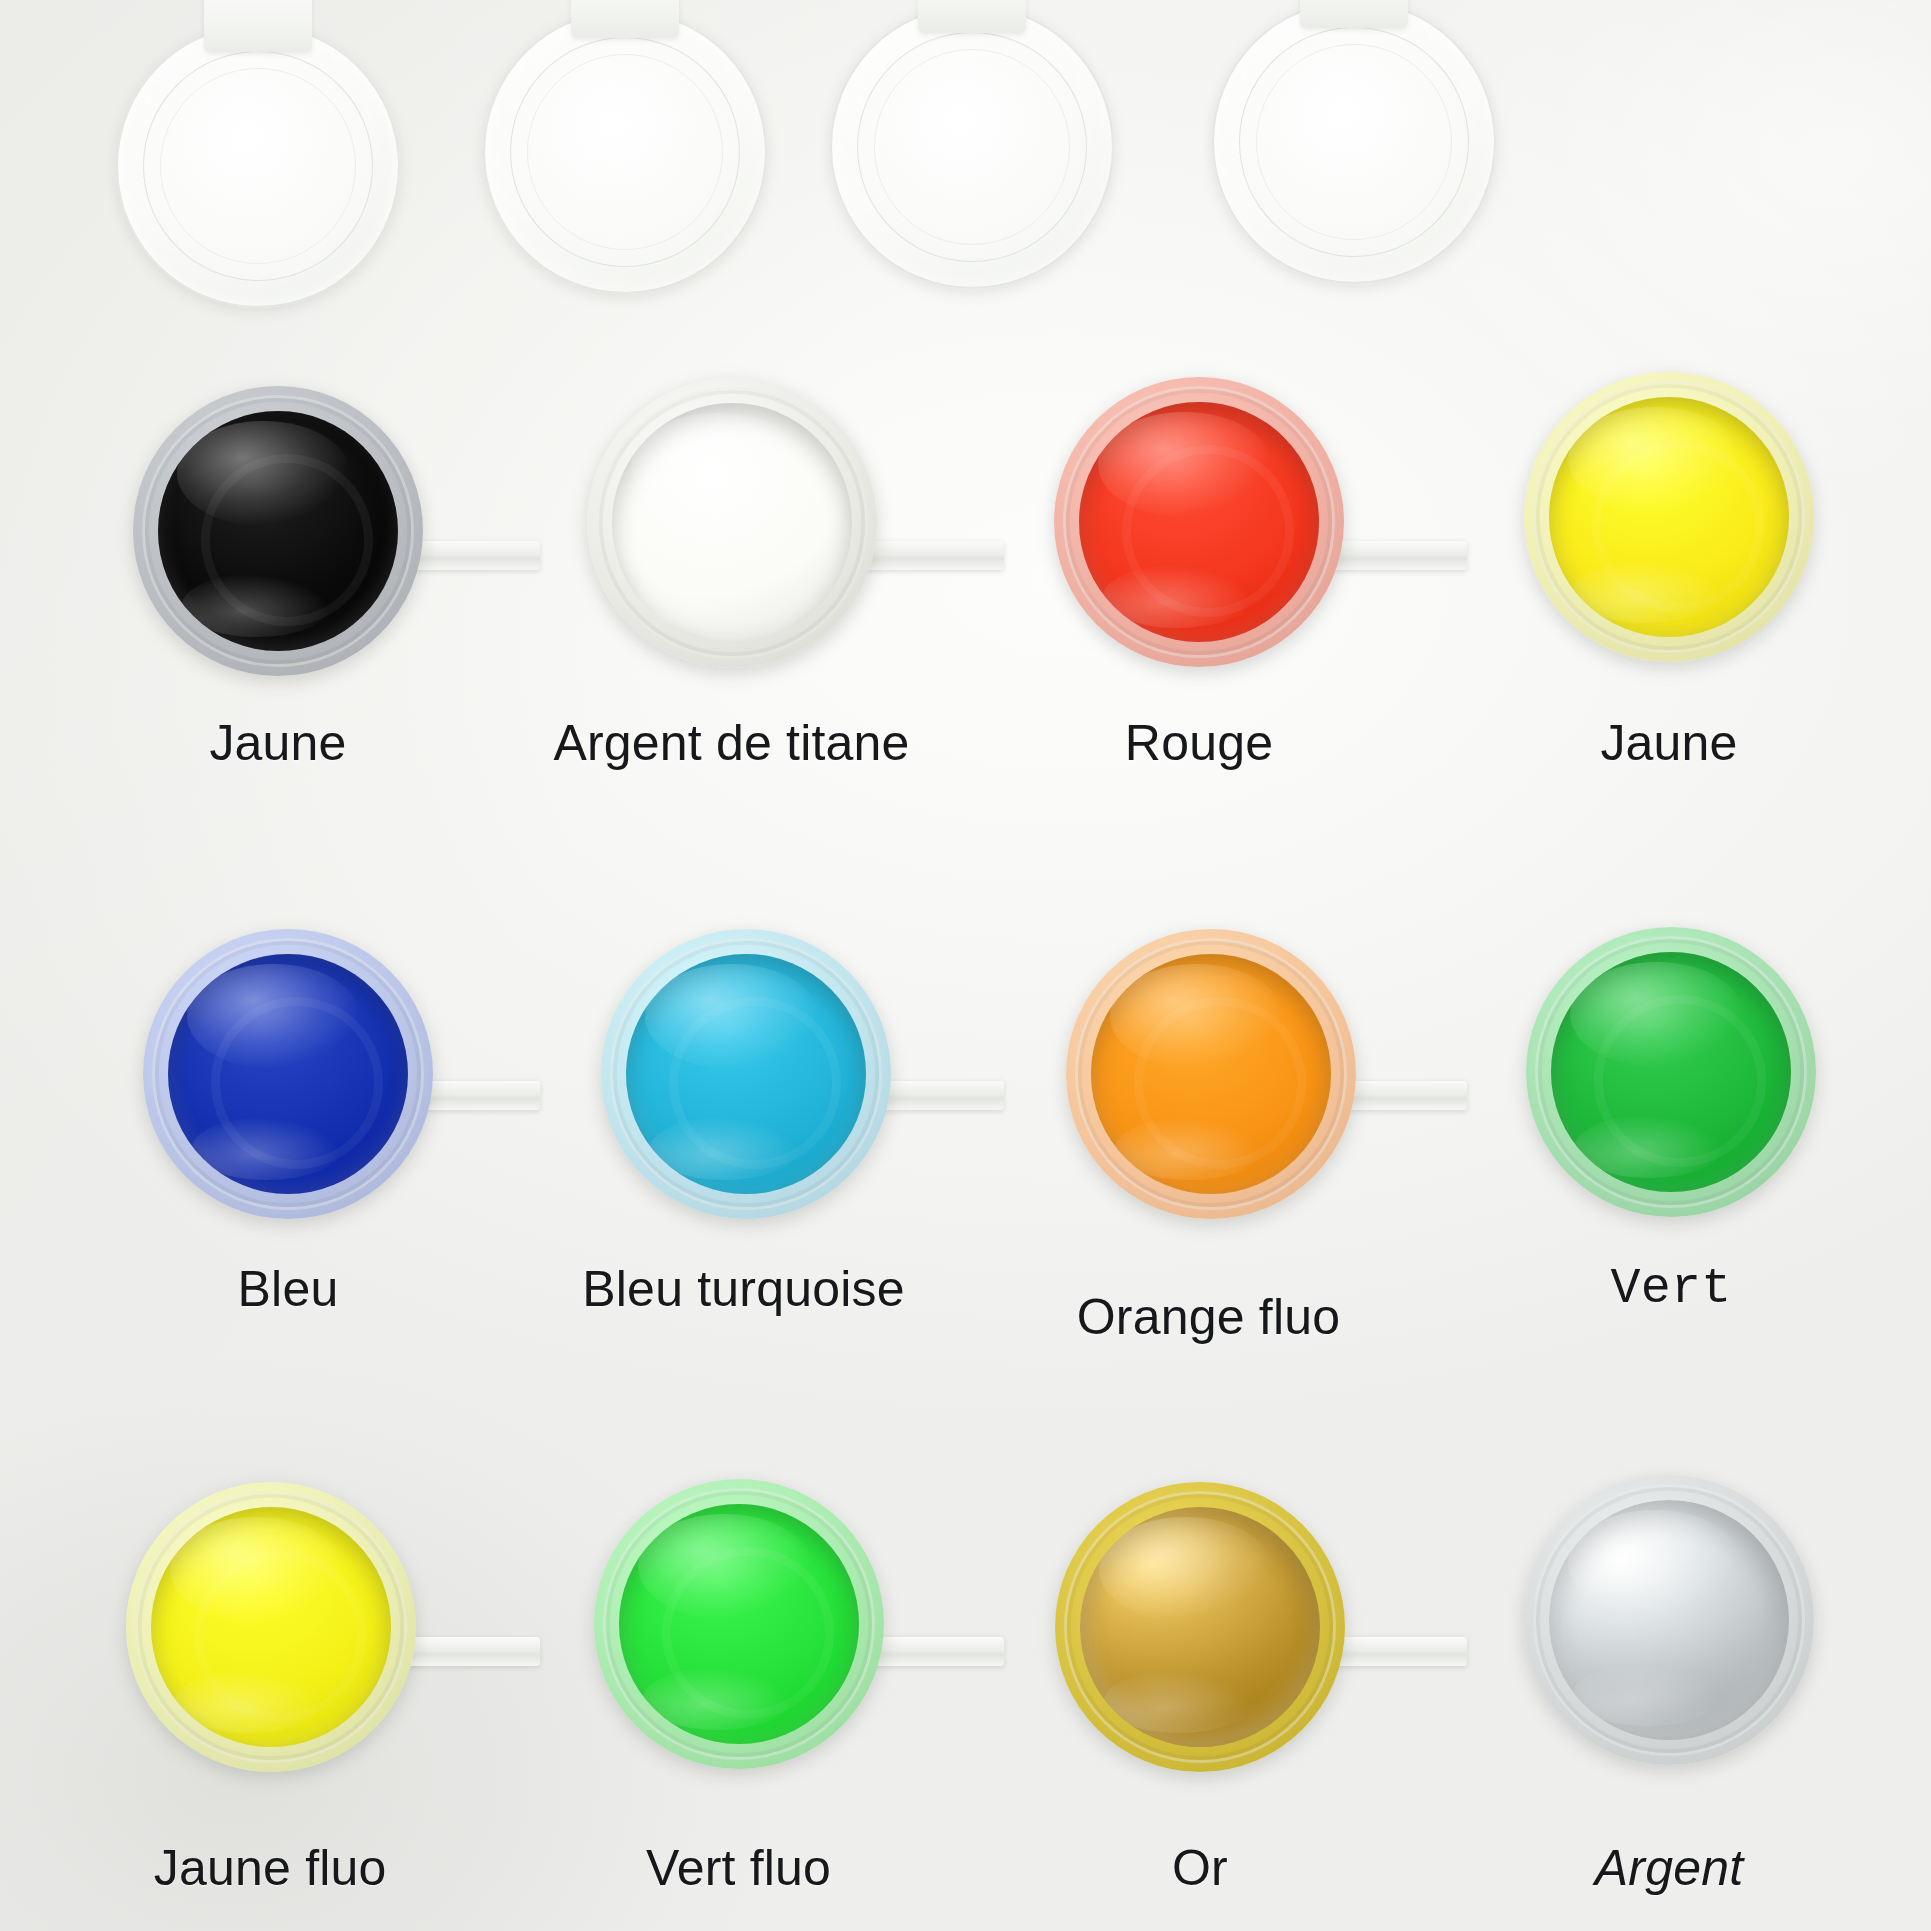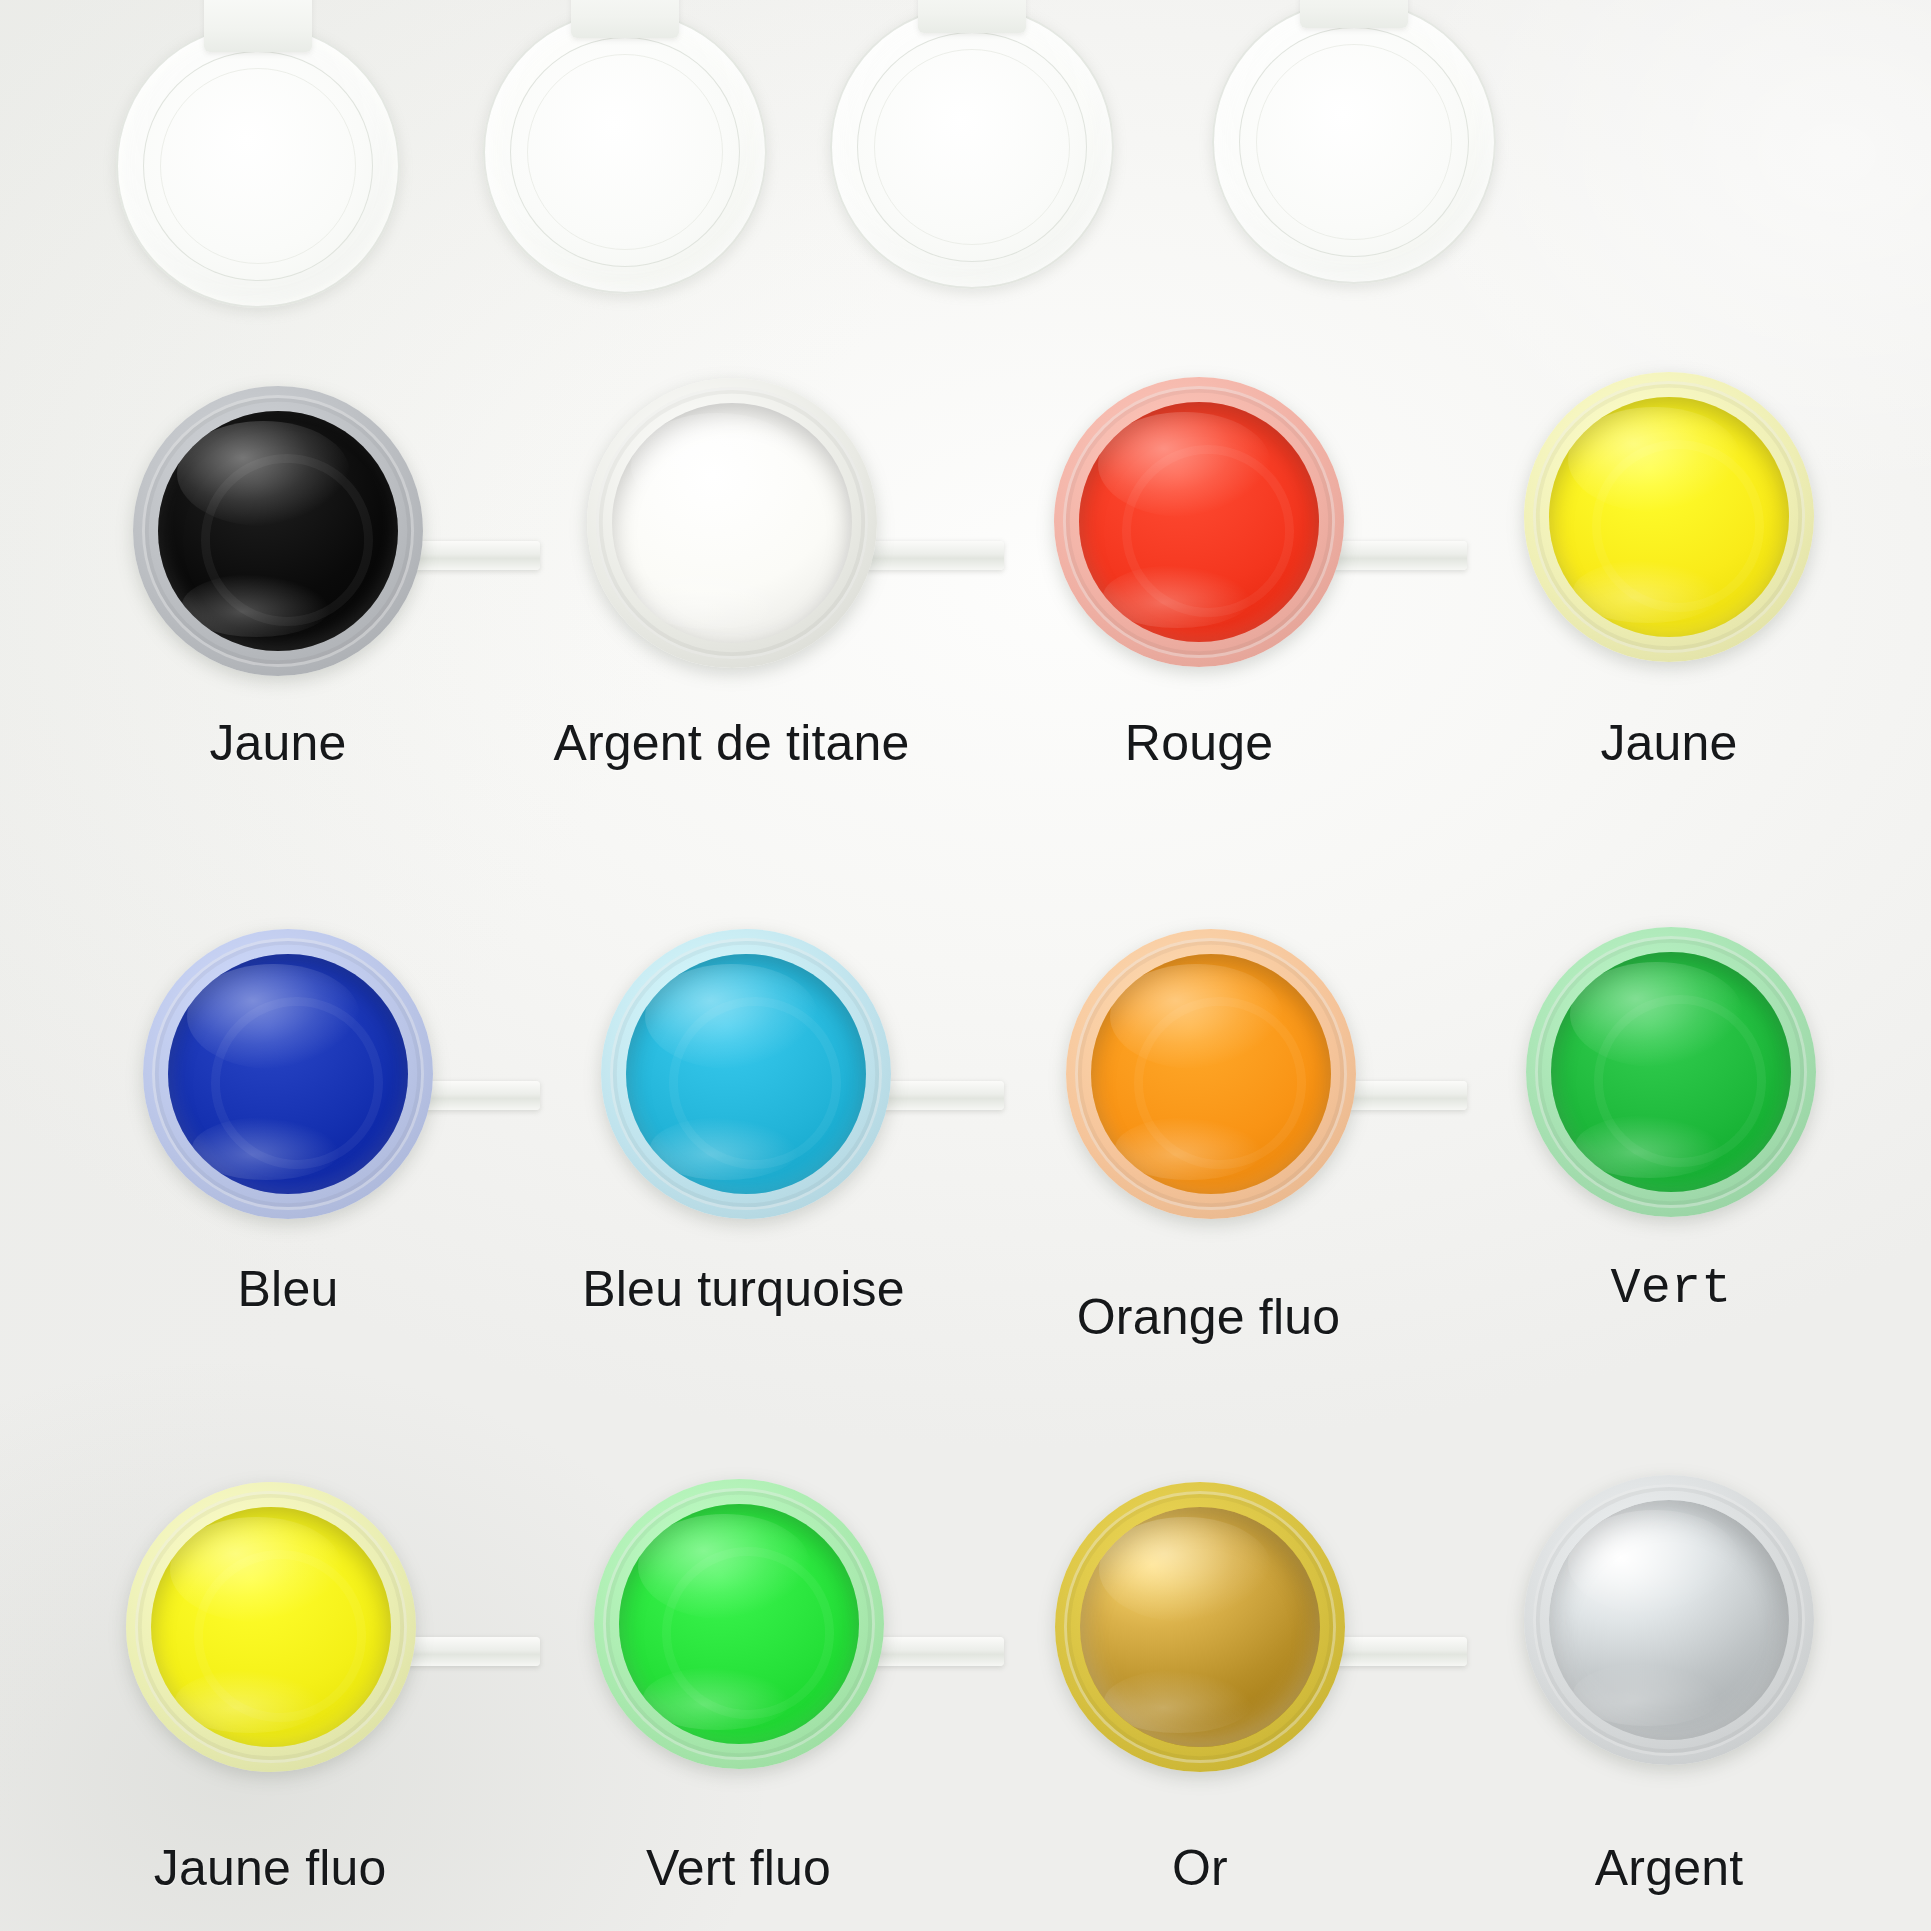--- a/index.html
+++ b/index.html
@@ -237,16 +237,16 @@
   </div>
   <div class="label" style="left:1055px;top:1839px;width:290px;">Or</div>
 
   <div class="pot metal" style="left:1524px;top:1475px;">
     <div class="rim" style="background: radial-gradient(circle at 40% 32%, rgb(240, 243, 244) 0%, rgb(214, 217, 218) 58%, rgb(192, 195, 196) 100%);"></div>
     <div class="paint" style="background: radial-gradient(120% 95% at 30% 24%, rgb(255, 255, 255) 0%, rgb(224, 229, 231) 28%, rgb(190, 195, 197) 58%, rgb(160, 165, 167) 92%), radial-gradient(70% 40% at 28% 82%, rgb(254, 255, 255) 0%, rgba(0, 0, 0, 0) 70%);">
       <div class="gloss"></div>
       <div class="gloss2"></div>
     </div>
   </div>
-  <div class="label" style="left:1524px;top:1839px;width:290px;">Argent</div>
+  <div class="label" style="left:1524px;top:1839px;width:290px;font-style:italic;">Argent</div>
 
 </div>
 
 
 </body></html>

